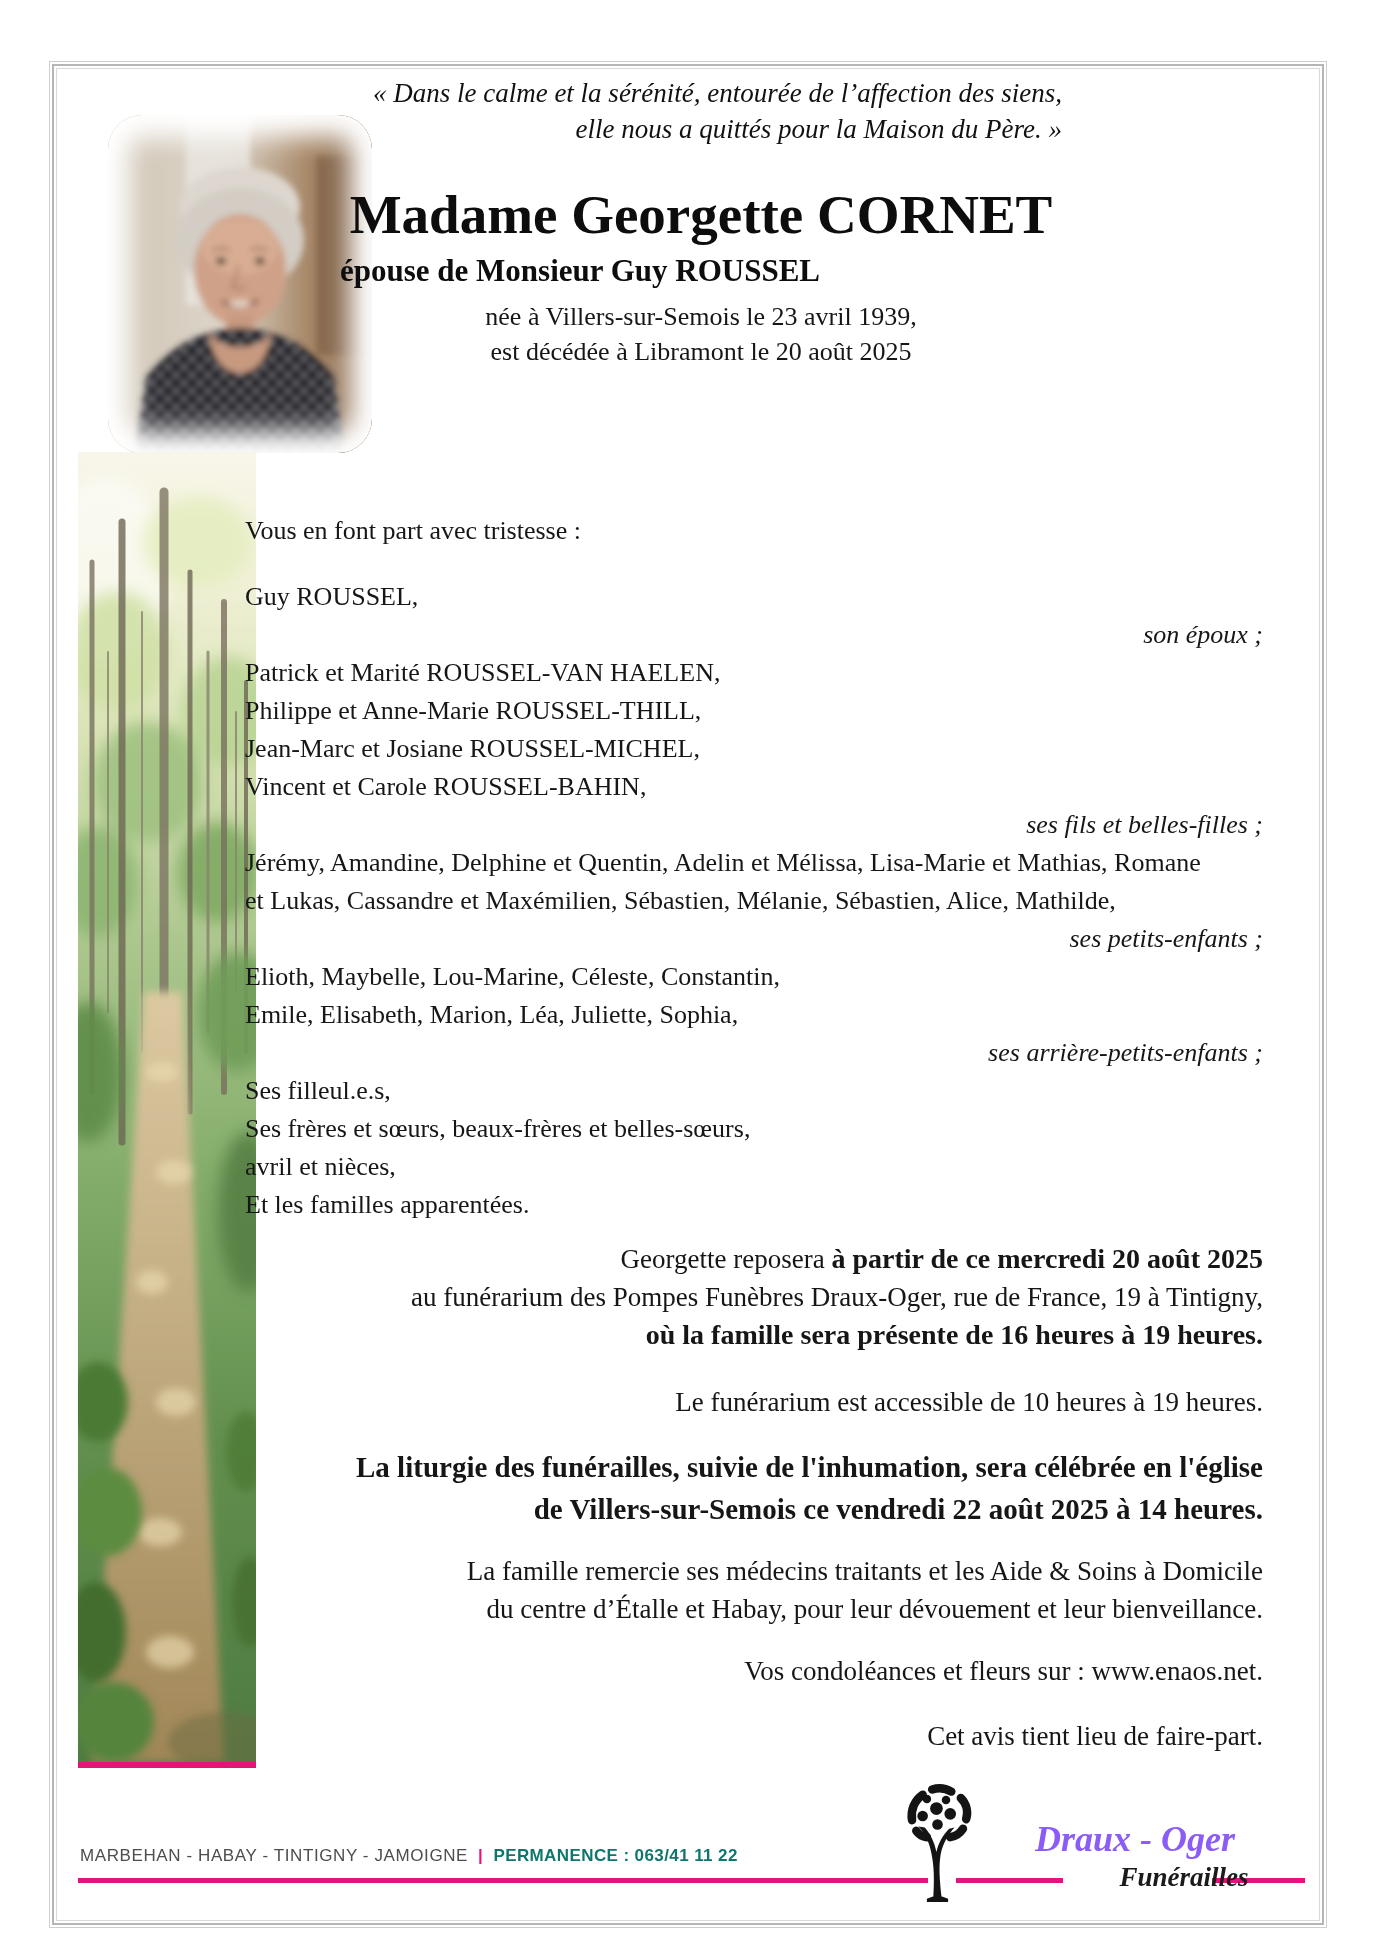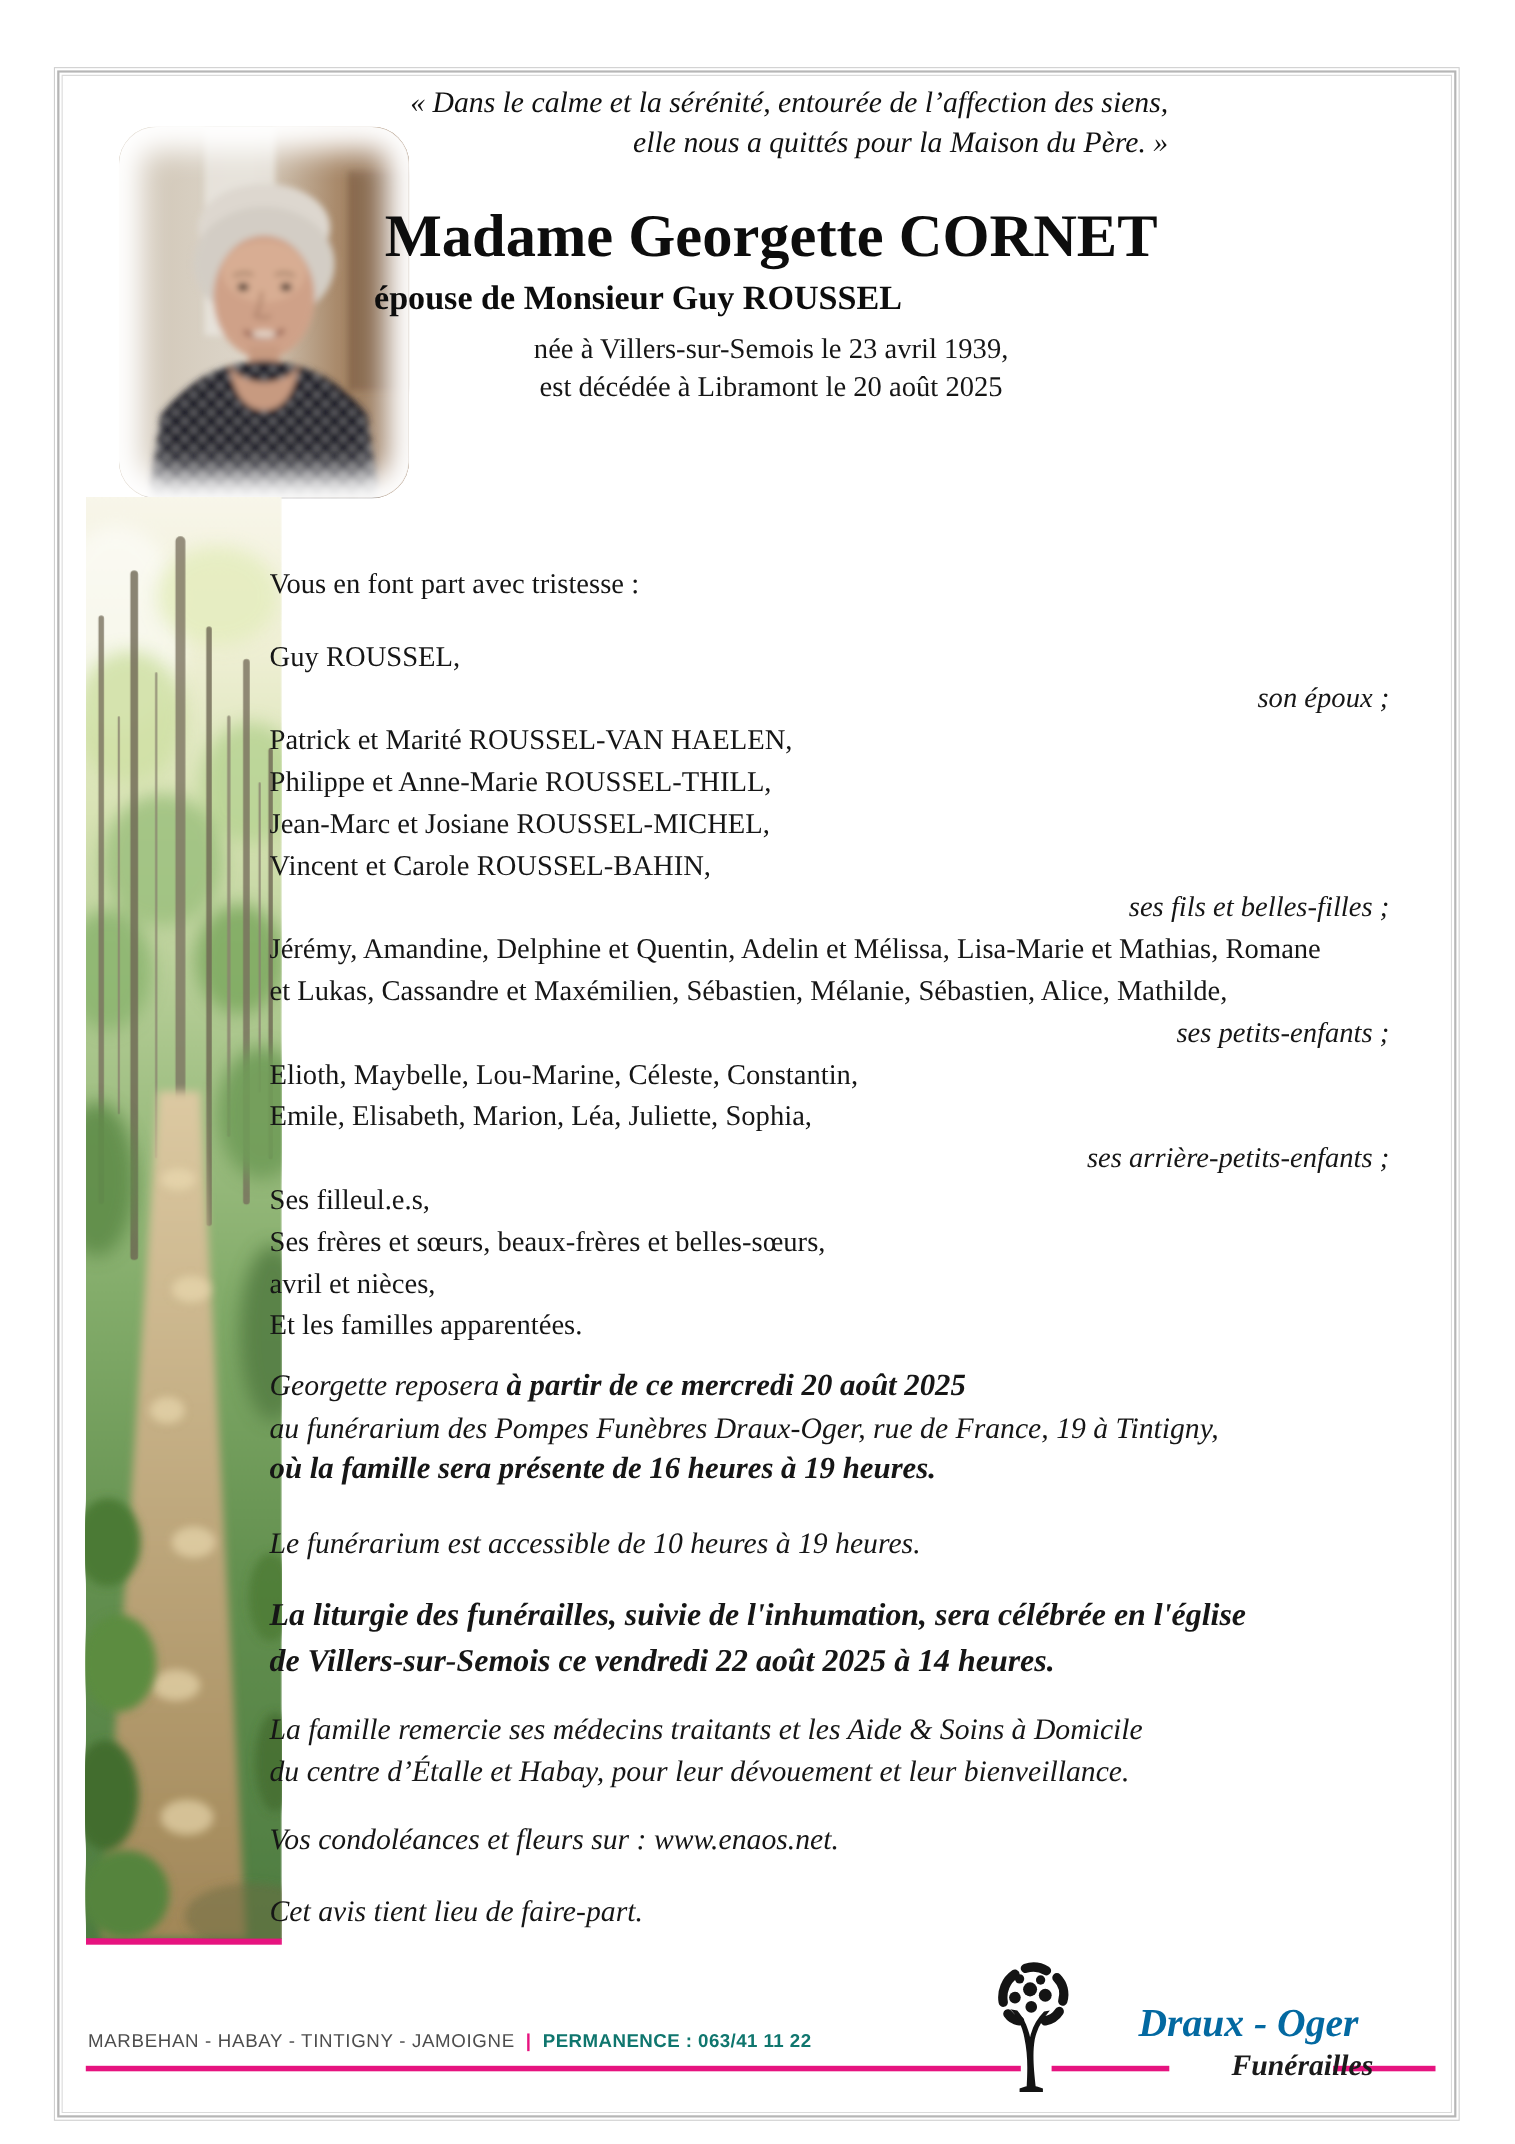--- a/index.html
+++ b/index.html
@@ -40,42 +40,42 @@
     text-align:center;letter-spacing:0px;color:#0d0d0d;
   }
   .subtitle{margin:8px 0 0 0;font-size:31px;line-height:36px;font-weight:bold;text-align:left;color:#0d0d0d;}
   .dates{margin-top:10px;font-size:26px;line-height:35px;text-align:center;}
   
   .family{position:absolute;left:245px;top:512px;width:1018px;font-size:26px;line-height:38px;}
   .family .left{text-align:left;}
   .family .right{text-align:right;font-style:italic;}
   .family .gap-before{margin-top:28px;}
   
-  .ceremony{position:absolute;left:245px;top:1240px;width:1018px;text-align:left;font-size:27px;line-height:38px;font-style:italic;}
+  .ceremony{position:absolute;left:245px;top:1240px;width:1018px;text-align:right;font-size:27px;line-height:38px;}
   .ceremony .b{font-weight:bold;font-size:28px;}
   .ceremony .lit{font-weight:bold;font-size:29px;line-height:42px;}
   .mt29{margin-top:29px;}
   .mt25{margin-top:25px;}
   .mt22{margin-top:22px;}
   .mt24{margin-top:24px;}
   .mt27{margin-top:27px;}
   
   .footer-info{
     position:absolute;left:80px;top:1846px;
     font-family:"Liberation Sans", sans-serif;font-size:17px;letter-spacing:.6px;color:#4d4d4d;
     white-space:nowrap;
   }
   .footer-info .sep{font-weight:bold;margin:0 10px;}
   .footer-info .perm{color:#0f766e;font-weight:bold;letter-spacing:.4px;}
   .pink-seg{position:absolute;top:1878px;height:5px;}
   .tree{position:absolute;left:880px;top:1782px;width:115px;height:122px;}
   .tree svg{display:block;width:100%;height:100%;}
   .brand-name{
     position:absolute;left:1035px;top:1818px;width:200px;
-    font-style:italic;font-weight:bold;font-size:36px;color:#0369a1;text-align:left;white-space:nowrap;
+    font-style:italic;font-weight:bold;font-size:36px;color:#8b5cf6;text-align:left;white-space:nowrap;
   }
   .brand-sub{
     position:absolute;left:1114px;top:1862px;width:140px;
     font-style:italic;font-weight:bold;font-size:27px;color:#1b1b1b;text-align:center;white-space:nowrap;
   }
 </style>
 </head>
 <body>
 
 <div class="page">

